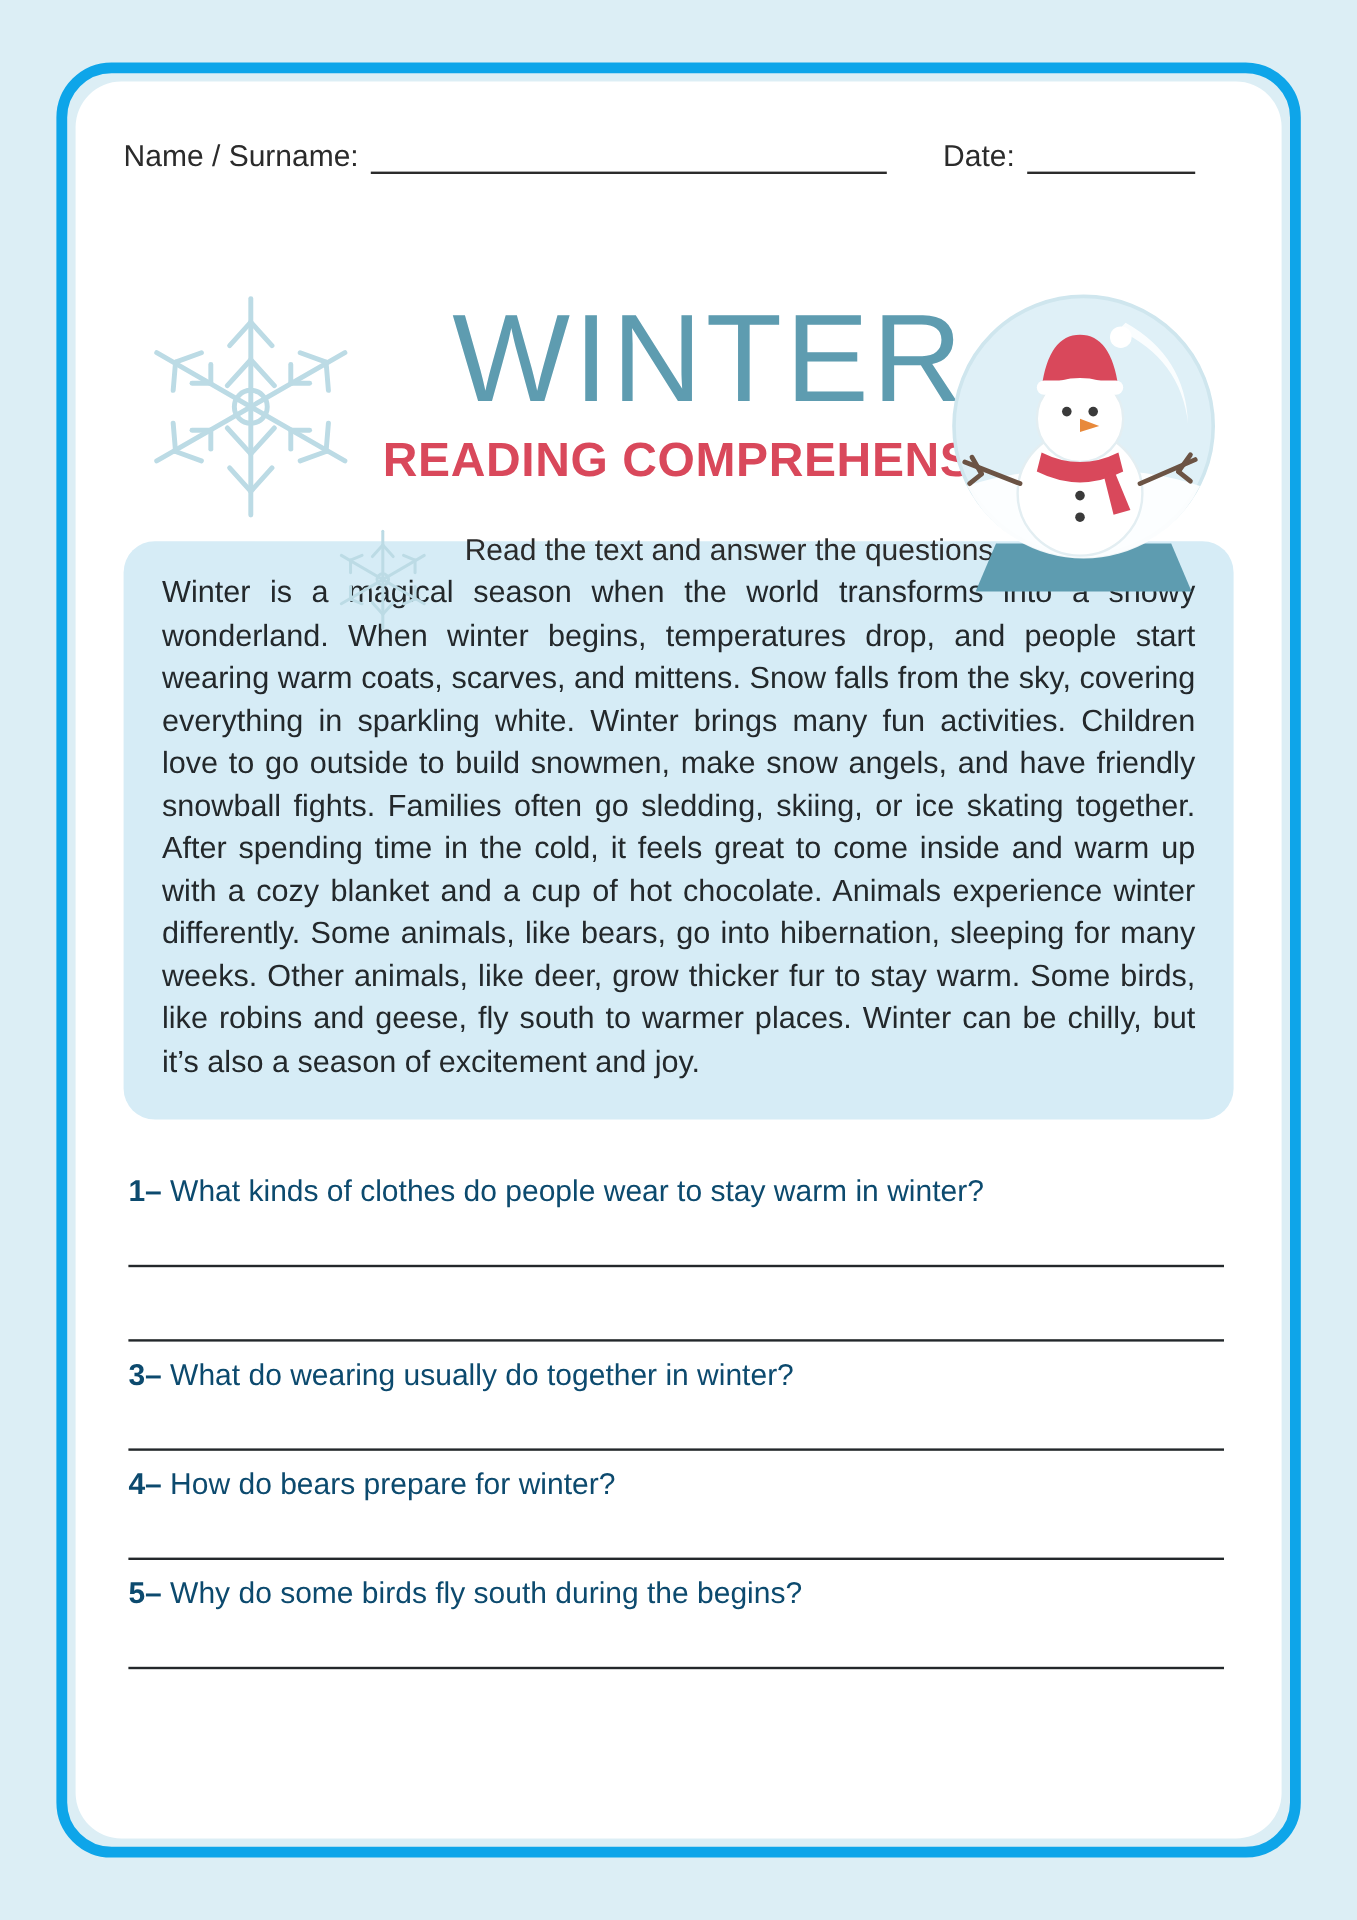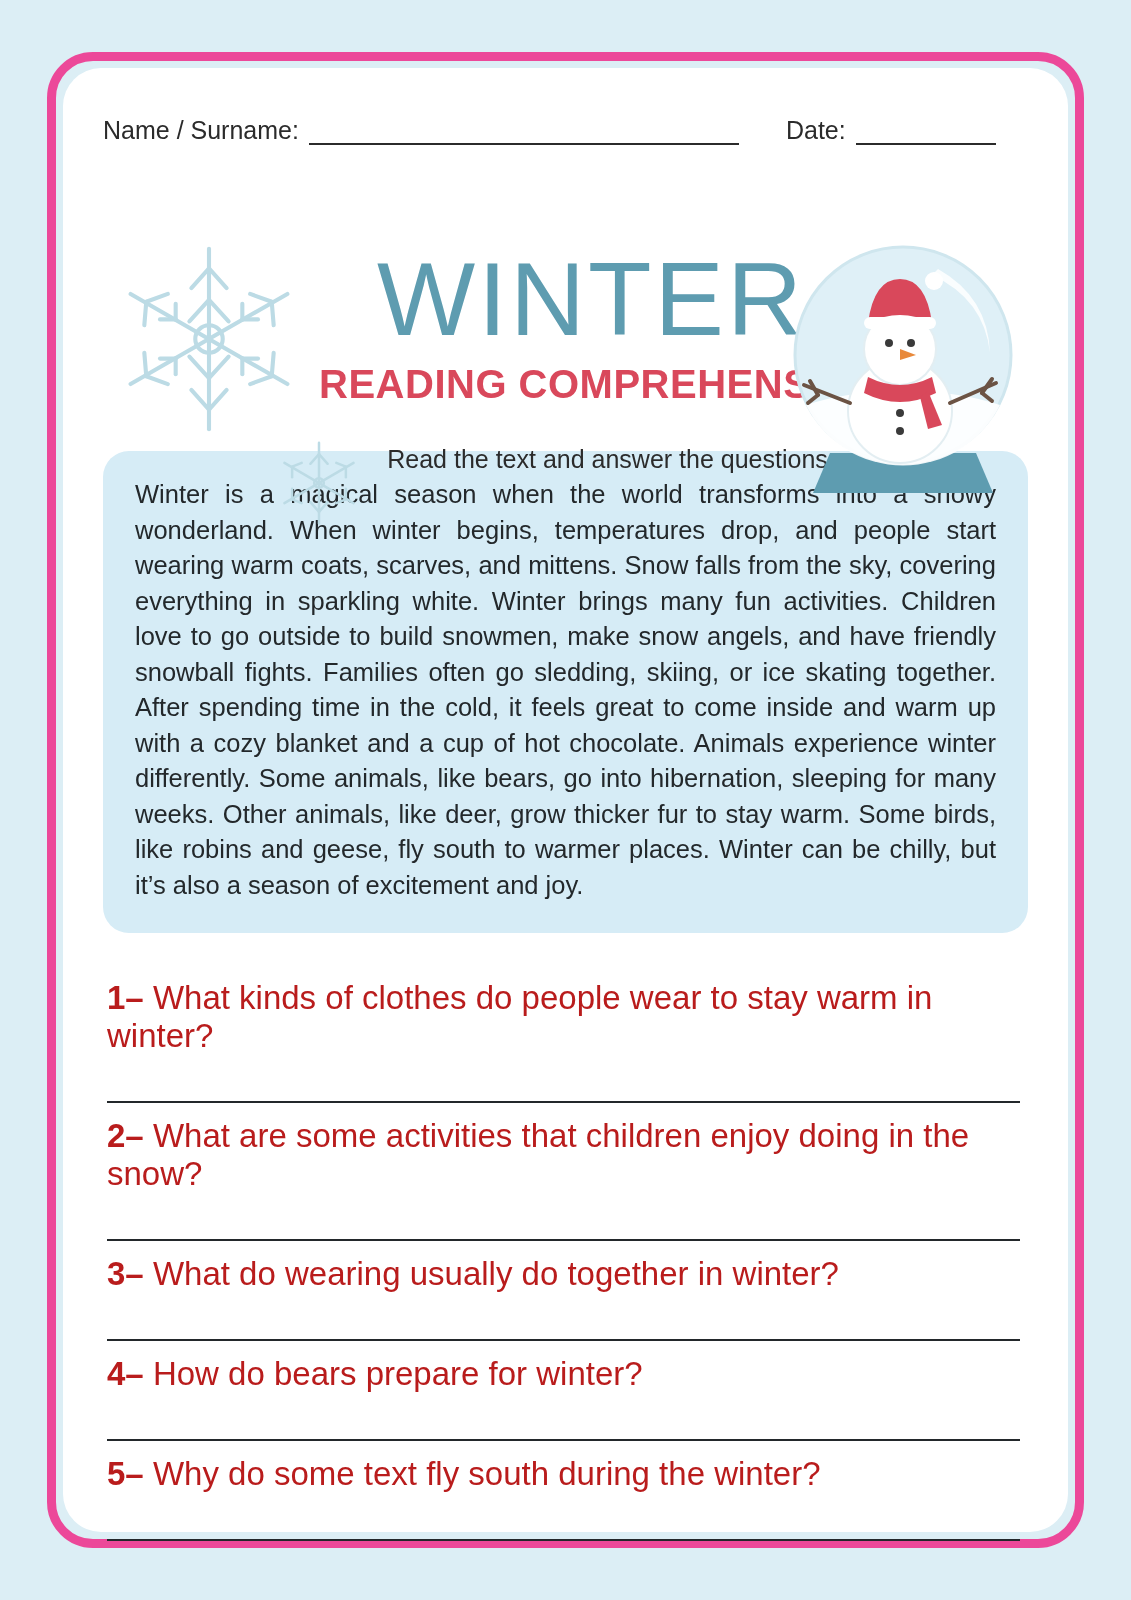--- a/index.html
+++ b/index.html
@@ -12,21 +12,21 @@
     background: #dceef5;
     font-family: "Liberation Sans", sans-serif;
     overflow: hidden;
   }
   .page {
     position: absolute;
     left: 47px;
     top: 52px;
     width: 1037px;
     height: 1496px;
-    border: 9px solid #ec4899;
+    border: 9px solid #0ea5e9;
     border-radius: 46px;
     box-sizing: border-box;
     background: #dceef5;
     padding: 7px;
   }
   .sheet {
     width: 100%;
     height: 100%;
     background: #ffffff;
     border-radius: 38px;
@@ -128,22 +128,22 @@
   }
 
   
   .questions {
     margin-top: 46px;
   }
   .qitem {
     margin-bottom: 14px;
   }
   .qtext {
-    font-size: 33px;
-    color: #b91c1c;
+    font-size: 25px;
+    color: #0c4a6e;
     padding-left: 4px;
   }
   .qnum {
     font-weight: bold;
   }
   .answer-line {
     border-bottom: 2px solid #23282b;
     height: 46px;
     margin: 0 8px 0 4px;
   }
@@ -274,24 +274,20 @@
 
       <div class="qitem">
         <div class="qtext">
           <span class="qnum">1–</span>
           <span>What kinds of clothes do people wear to stay warm in winter?</span>
         </div>
         <div class="answer-line"></div>
       </div>
 
       <div class="qitem">
-        <div class="qtext">
-          <span class="qnum">2–</span>
-          <span>What are some activities that children enjoy doing in the snow?</span>
-        </div>
         <div class="answer-line"></div>
       </div>
 
       <div class="qitem">
         <div class="qtext">
           <span class="qnum">3–</span>
           <span>What do wearing usually do together in winter?</span>
         </div>
         <div class="answer-line"></div>
       </div>
@@ -300,20 +296,20 @@
         <div class="qtext">
           <span class="qnum">4–</span>
           <span>How do bears prepare for winter?</span>
         </div>
         <div class="answer-line"></div>
       </div>
 
       <div class="qitem">
         <div class="qtext">
           <span class="qnum">5–</span>
-          <span>Why do some text fly south during the winter?</span>
+          <span>Why do some birds fly south during the begins?</span>
         </div>
         <div class="answer-line"></div>
       </div>
 
     </div>
   </div>
 </div>
 
 </body></html>

